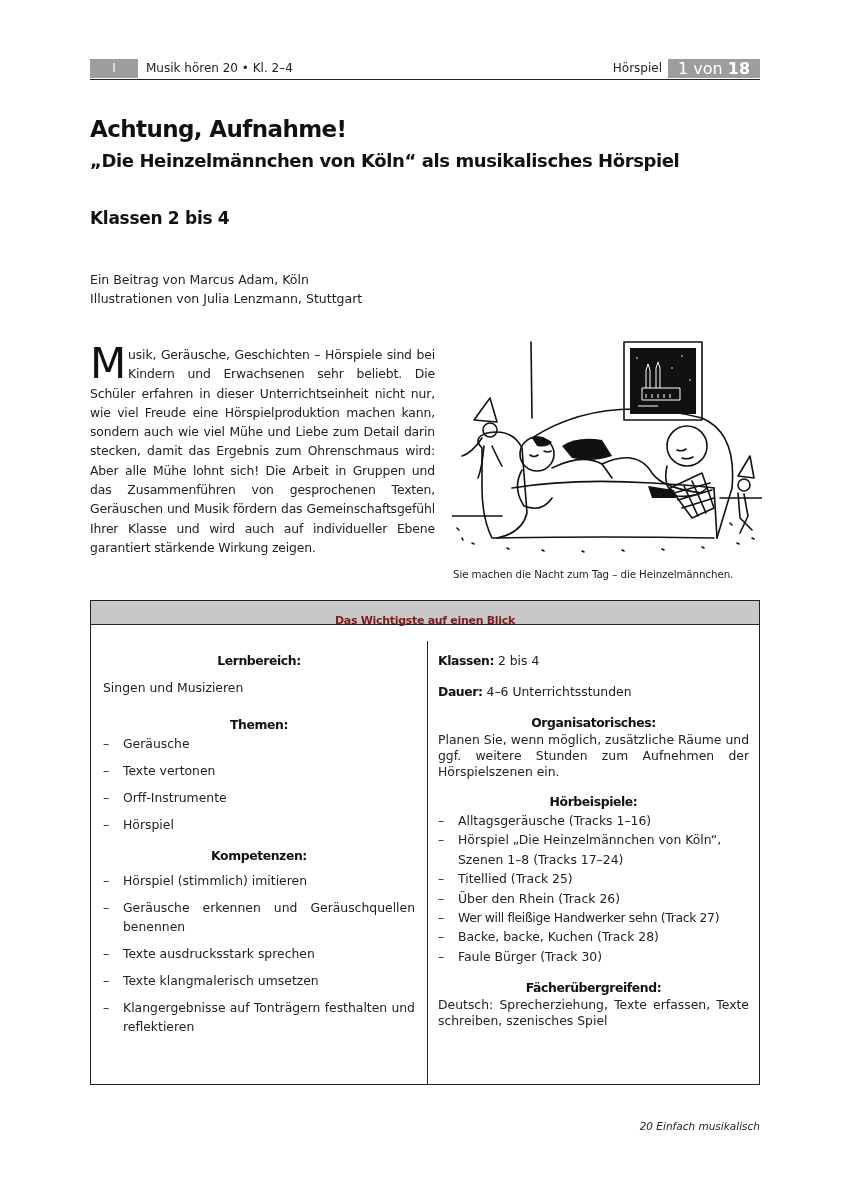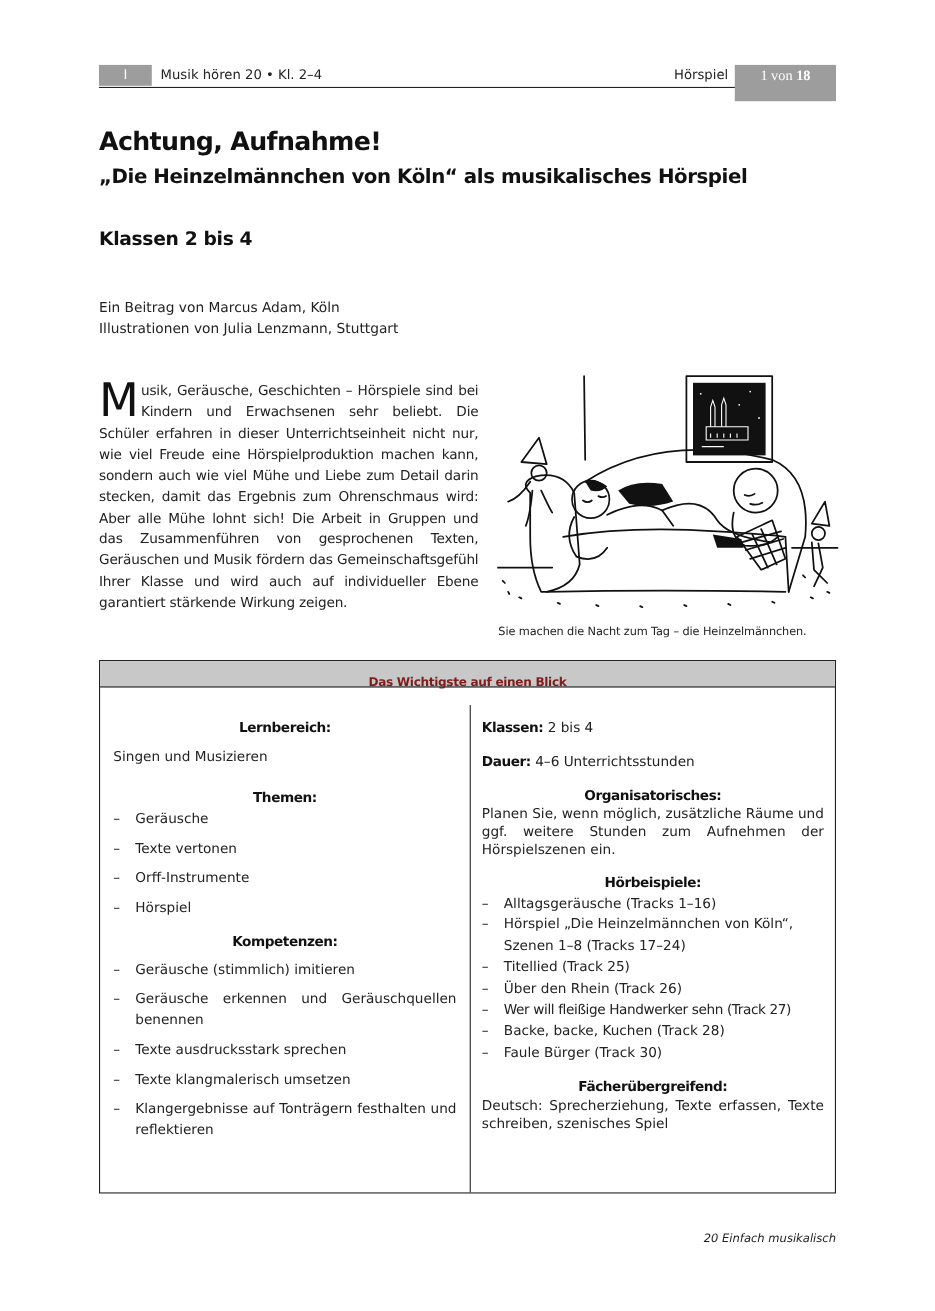--- a/index.html
+++ b/index.html
@@ -4,21 +4,21 @@
   <style>
     * { box-sizing: border-box; margin: 0; padding: 0; }
     html, body { width: 850px; height: 1192px; background: #ffffff; }
     body { position: relative; font-family: "DejaVu Sans", "Liberation Sans", sans-serif; color: #1a1a1a; overflow: hidden; }
 
     
     .hdr { position: absolute; left: 90px; top: 59px; width: 670px; height: 21px; border-bottom: 1.5px solid #222; }
     .hdr .num { position: absolute; left: 0; top: 0; width: 48px; height: 19px; background: #9d9d9d; color: #fff; font-size: 12px; text-align: center; line-height: 19px; }
     .hdr .series { position: absolute; left: 56px; top: 1px; font-size: 12px; line-height: 17px; color: #222; }
     .hdr .topic { position: absolute; right: 98px; top: 1px; font-size: 12px; line-height: 17px; color: #222; }
-    .hdr .pages { position: absolute; right: 0; top: 0; width: 92px; height: 33px; background: #9d9d9d; color: #fff; font-size: 13px; line-height: 19px; text-align: center; font-family: Liberation Serif, serif; }
+    .hdr .pages { position: absolute; right: 0; top: 0; width: 92px; height: 19px; background: #9d9d9d; color: #fff; font-size: 16px; line-height: 19px; text-align: center; }
     .hdr .pages b { font-weight: bold; }
 
     
     .t1 { position: absolute; left: 90px; top: 116px; font-size: 23px; font-weight: bold; letter-spacing: -0.6px; color: #111; }
     .t2 { position: absolute; left: 90px; top: 150px; font-size: 18px; font-weight: bold; letter-spacing: -0.4px; color: #111; }
     .t3 { position: absolute; left: 90px; top: 208px; font-size: 17px; font-weight: bold; letter-spacing: -0.3px; color: #111; }
 
     .credits { position: absolute; left: 90px; top: 270px; font-size: 12.5px; line-height: 19px; color: #222; }
 
     
@@ -149,21 +149,21 @@
       <ul class="dash-list">
         <li>Geräusche</li>
         <li>Texte vertonen</li>
         <li>Orff-Instrumente</li>
         <li>Hörspiel</li>
       </ul>
     </div>
     <div class="blk">
       <div class="lbl" style="margin-bottom:6px;">Kompetenzen:</div>
       <ul class="dash-list">
-        <li>Geräusche (stimmlich) imitieren</li>
+        <li>Hörspiel (stimmlich) imitieren</li>
         <li>Geräusche erkennen und Geräuschquellen benennen</li>
         <li>Texte ausdrucksstark sprechen</li>
         <li>Texte klangmalerisch umsetzen</li>
         <li>Klangergebnisse auf Tonträgern festhalten und reflektieren</li>
       </ul>
     </div>
   </div>
 
   <div class="col right">
     <div class="blk">

